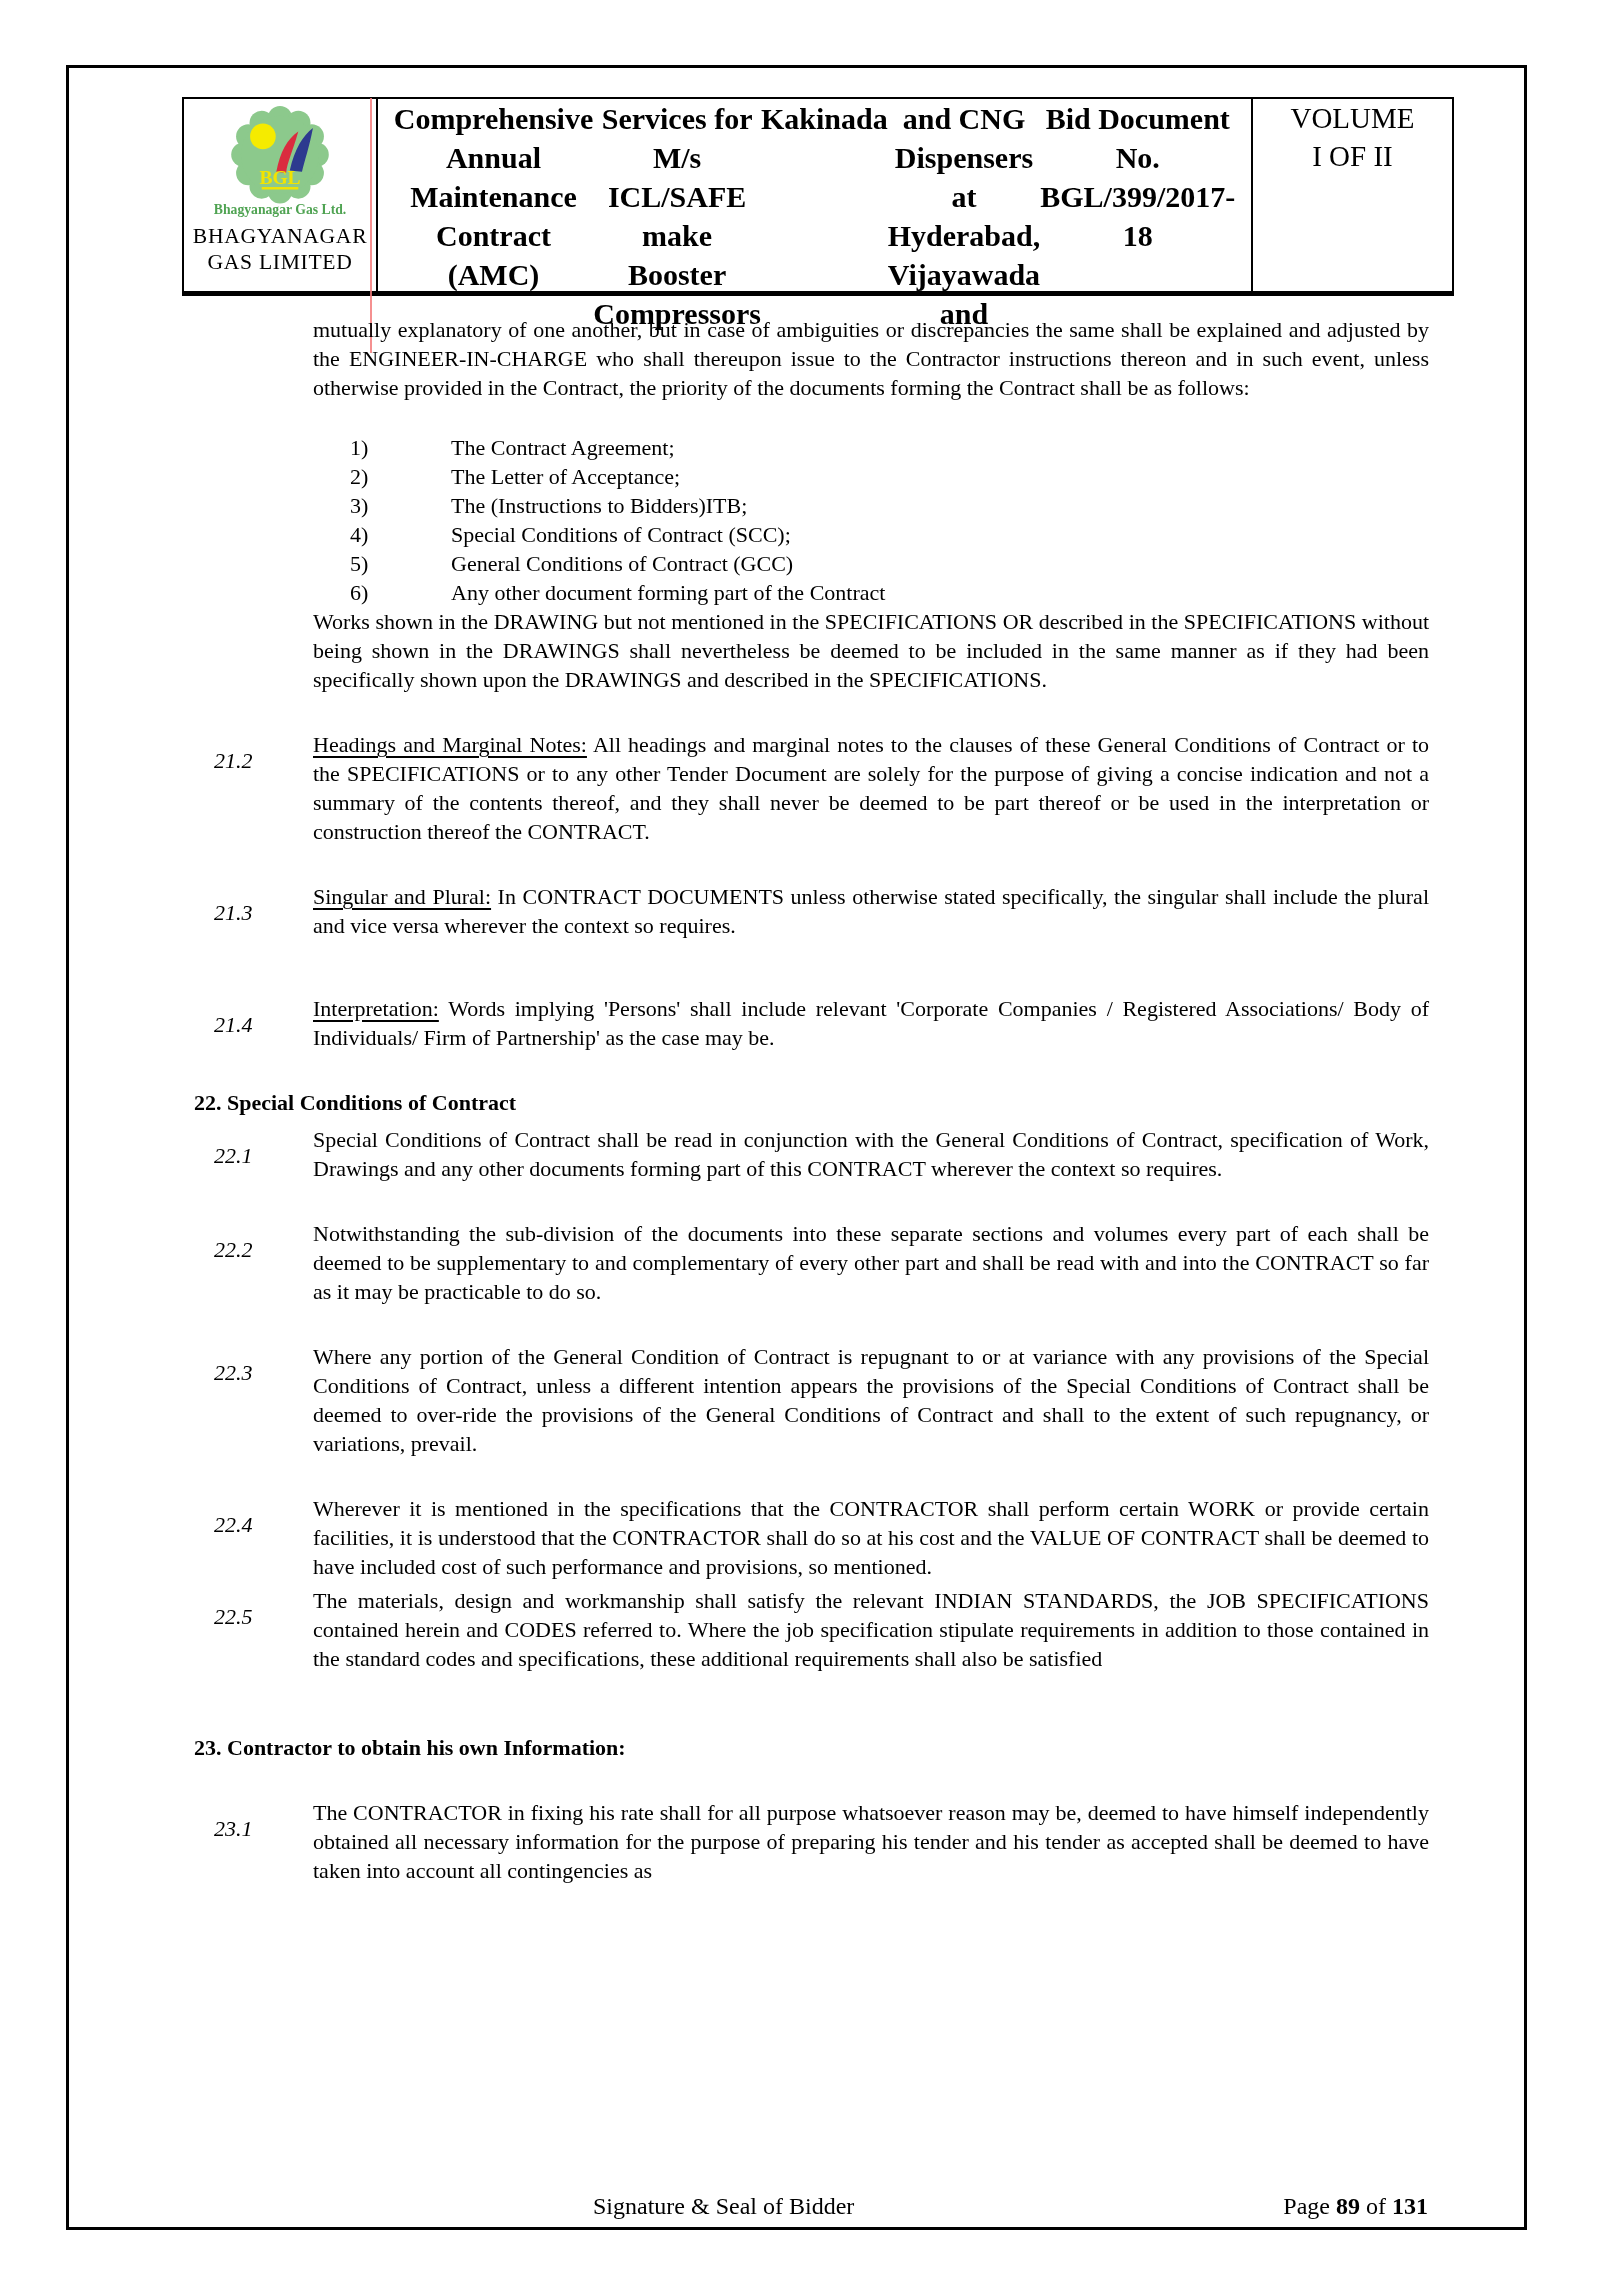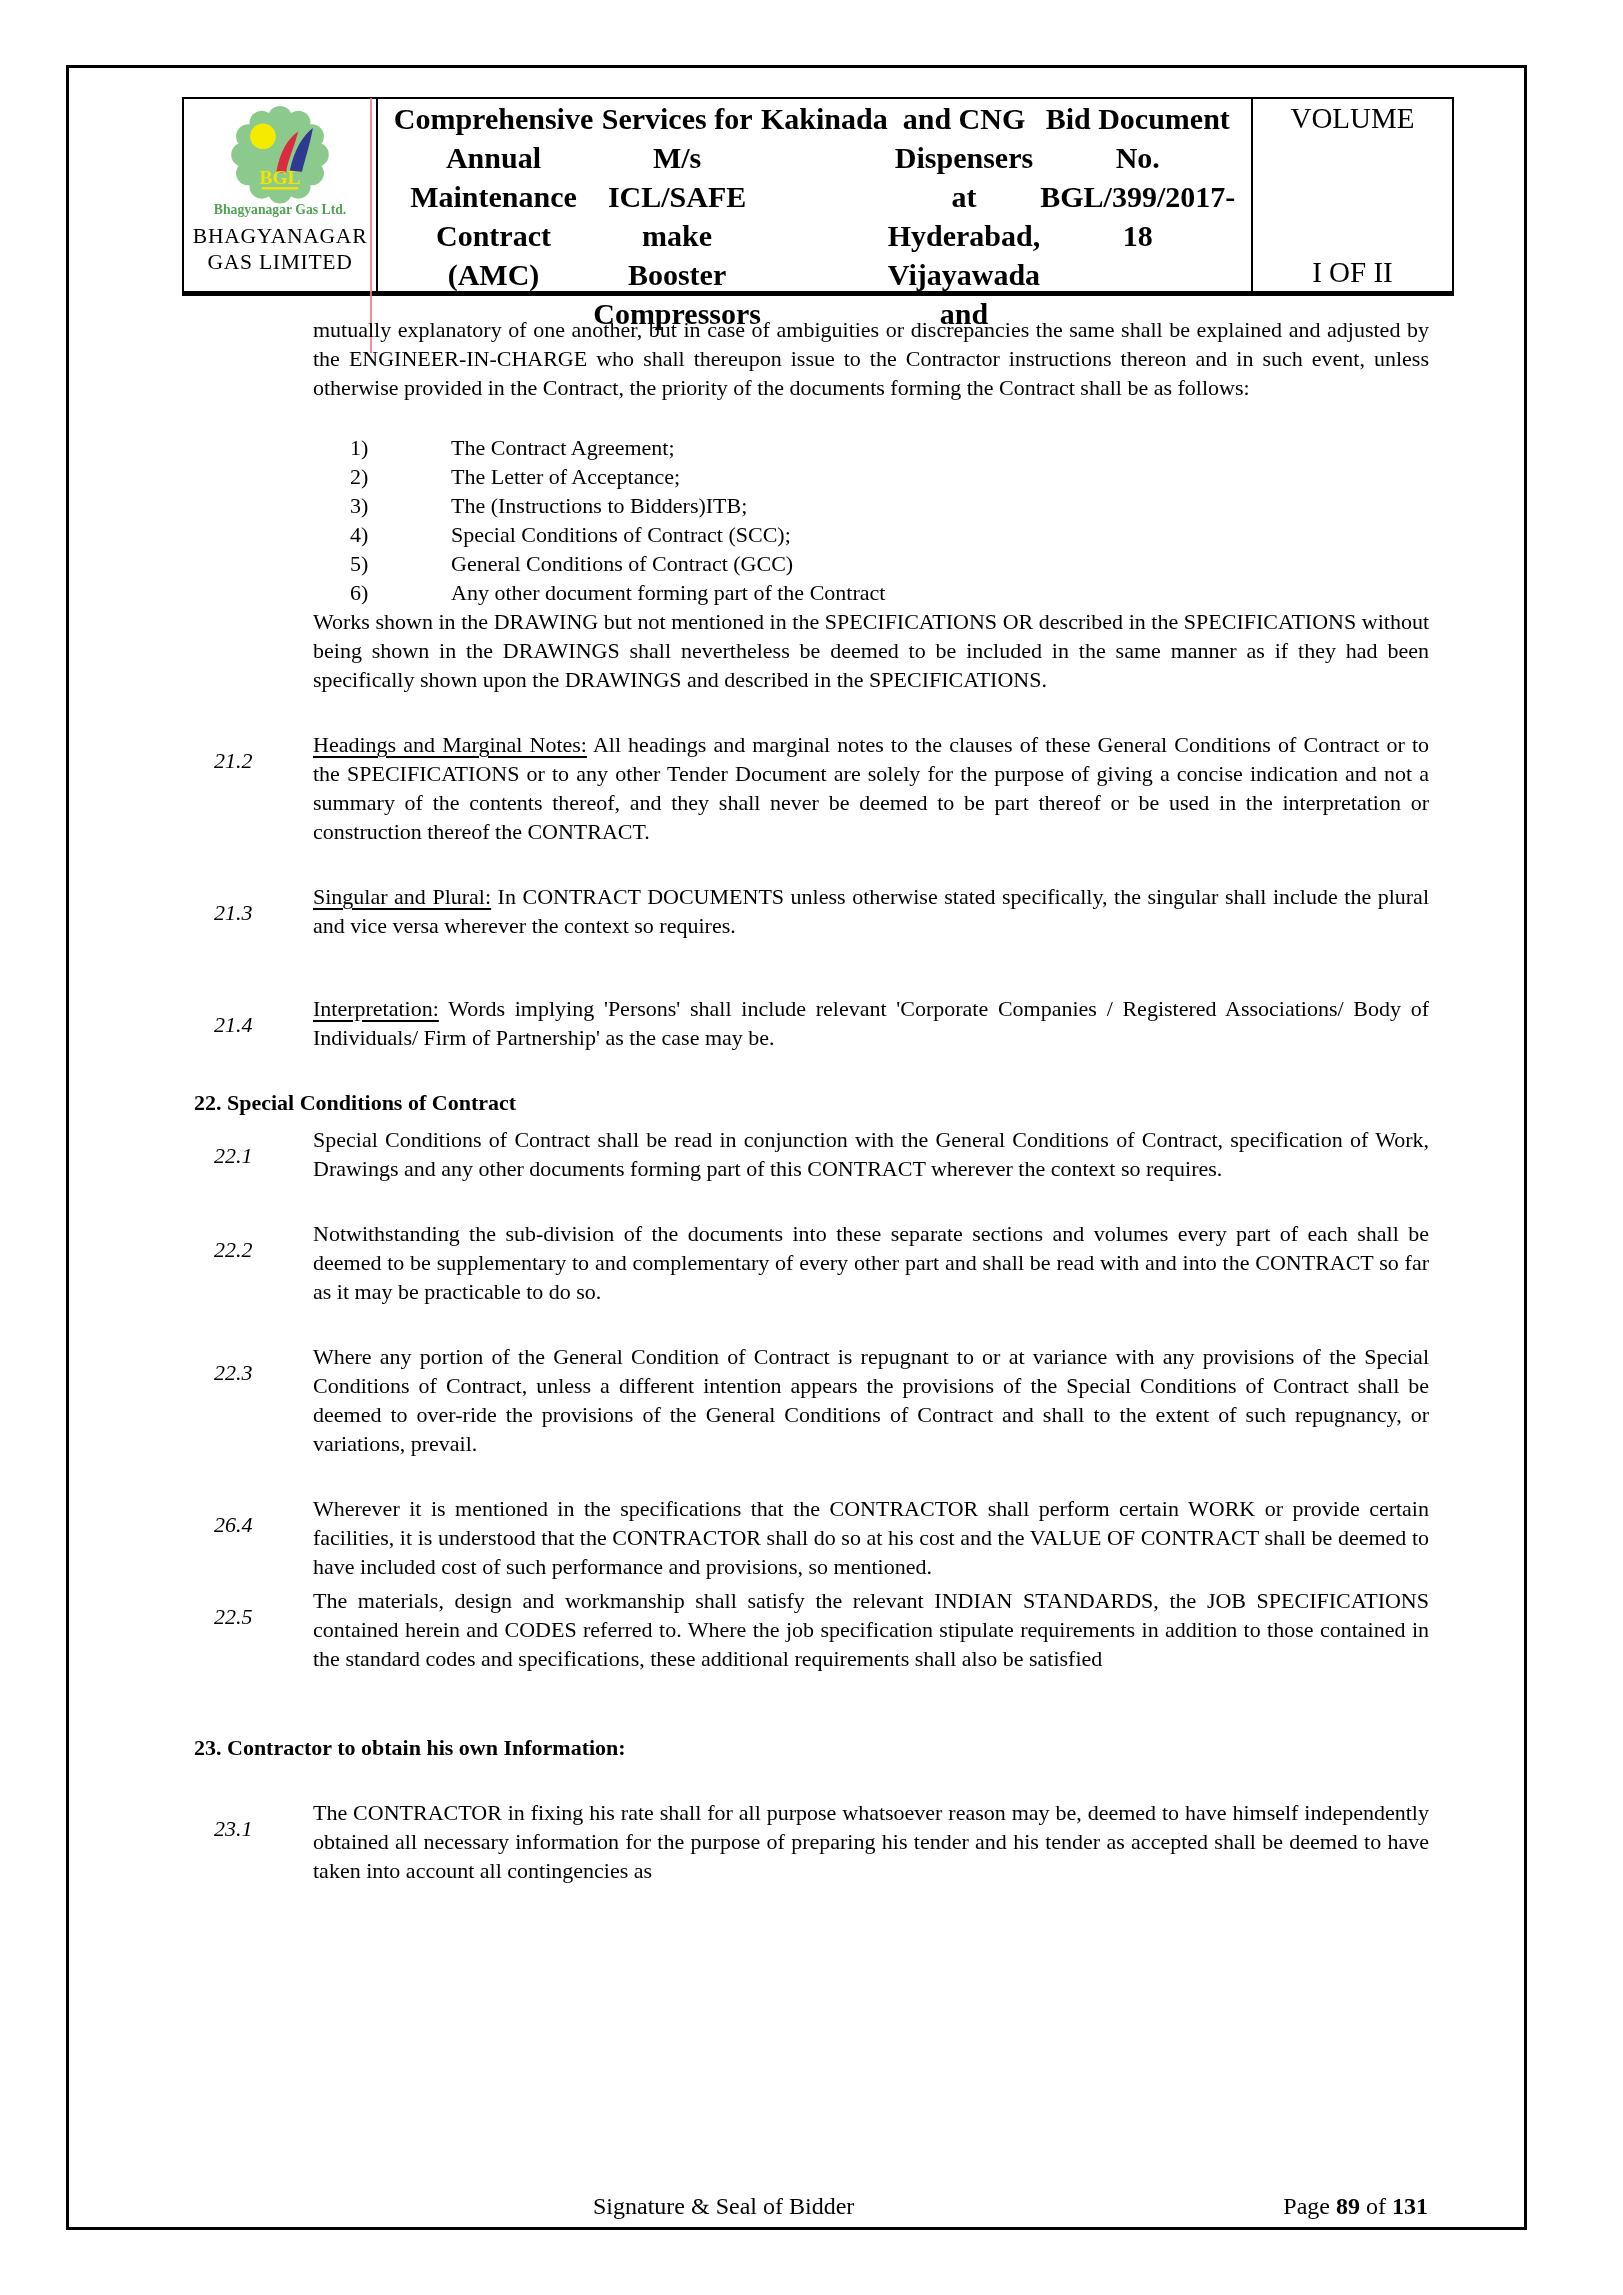--- a/index.html
+++ b/index.html
@@ -23,21 +23,21 @@
     display:flex; flex-direction:column; align-items:center; padding-top:2px;
   }
   .logo-caption { font-size:13.7px; color:#4fa352; font-weight:bold; margin-top:-3.9px; }
   .org-name { margin-top:5.2px; font-size:21.6px; line-height:26px; text-align:center; letter-spacing:0.7px; }
   .cell-title {
     flex:1; border-right:2.6px solid #000;
     display:flex; flex-direction:row; justify-content:center; text-align:center;
     font-weight:bold; font-size:30px; line-height:39px; padding:0 15.7px;
   }
   .cell-volume {
-    width:228px; display:flex; flex-direction:column; align-items:center; justify-content:space-between;
+    width:228px; display:flex; flex-direction:column; align-items:center; justify-content:flex-start;
     font-size:29px; line-height:38px;
   }
   .scan-line {
     position:absolute; left:370px; top:98px; width:2px; height:255px;
     background:rgba(243,125,125,0.85);
   }
   
   .content {
     position:absolute; left:313px; top:315px; width:1116px;
     font-size:22px; line-height:29px;
@@ -174,21 +174,21 @@
       <span class="sec-num">22.2</span>
       <span>Notwithstanding the sub-division of the documents into these separate sections and volumes every part of each shall be deemed to be supplementary to and complementary of every other part and shall be read with and into the CONTRACT so far as it may be practicable to do so.</span>
     </div>
 
     <div class="sec" id="sec-22-3">
       <span class="sec-num">22.3</span>
       <span>Where any portion of the General Condition of Contract is repugnant to or at variance with any provisions of the Special Conditions of Contract, unless a different intention appears the provisions of the Special Conditions of Contract shall be deemed to over-ride the provisions of the General Conditions of Contract and shall to the extent of such repugnancy, or variations, prevail.</span>
     </div>
 
     <div class="sec" id="sec-22-4">
-      <span class="sec-num">26.4</span>
+      <span class="sec-num">22.4</span>
       <span>Wherever it is mentioned in the specifications that the CONTRACTOR shall perform certain WORK or provide certain facilities, it is understood that the CONTRACTOR shall do so at his cost and the VALUE OF CONTRACT shall be deemed to have included cost of such performance and provisions, so mentioned.</span>
     </div>
 
     <div class="sec" id="sec-22-5">
       <span class="sec-num">22.5</span>
       <span>The materials, design and workmanship shall satisfy the relevant INDIAN STANDARDS, the JOB SPECIFICATIONS contained herein and CODES referred to. Where the job specification stipulate requirements in addition to those contained in the standard codes and specifications, these additional requirements shall also be satisfied</span>
     </div>
 
     <div class="main-head" id="head-23">23. Contractor to obtain his own Information:</div>
 

